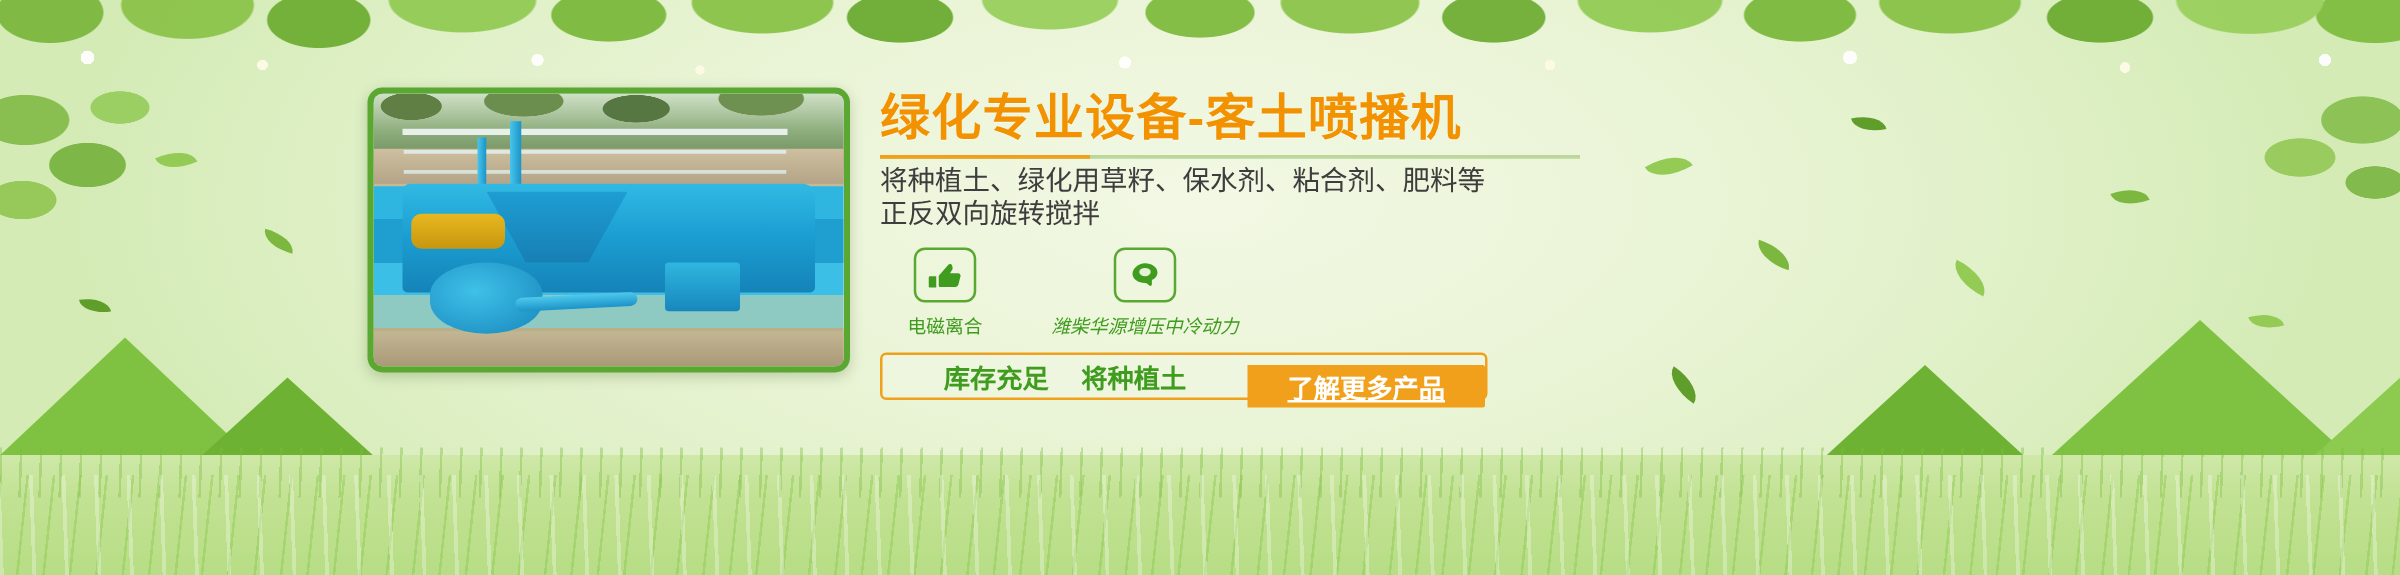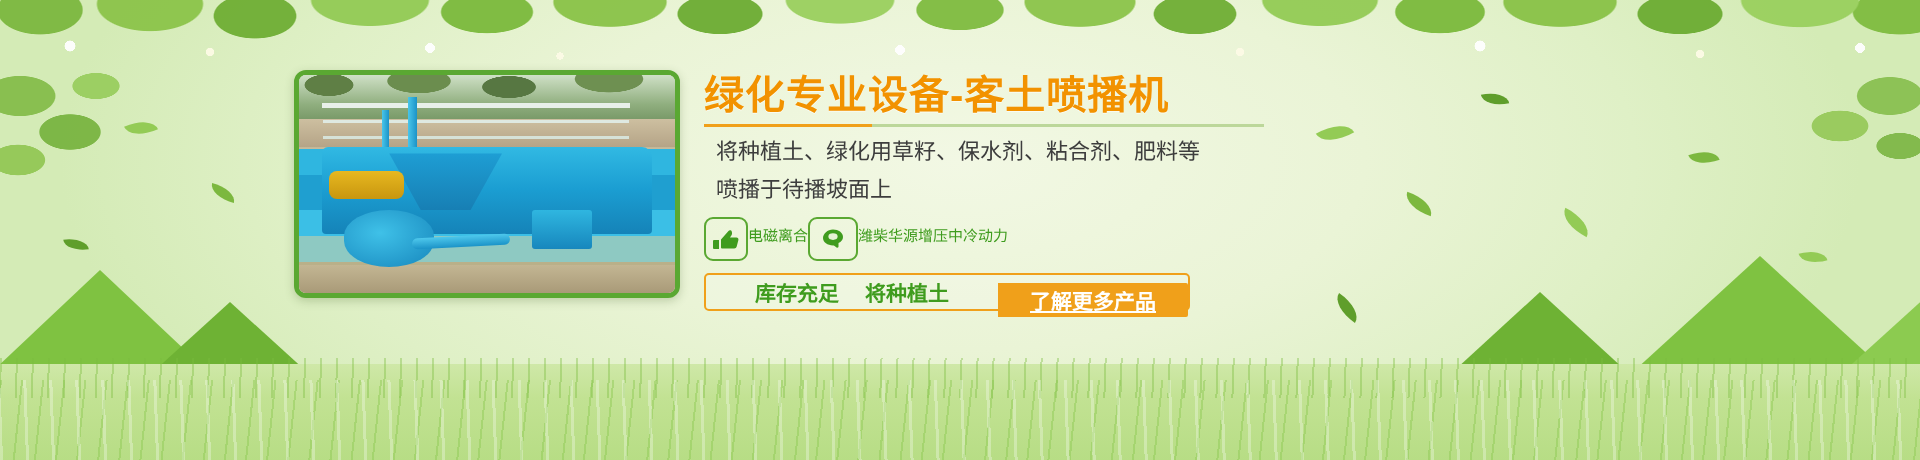--- a/index.html
+++ b/index.html
@@ -155,26 +155,26 @@
   
   .content{position:absolute;left:704px;top:72px;width:580px;}
   .title{
     font-size:40px;line-height:46px;font-weight:bold;color:#f29200;
     letter-spacing:1px;white-space:nowrap;margin:0;
     text-shadow:0 1px 0 rgba(255,255,255,.6);
   }
   .divider{position:relative;height:3px;width:560px;margin:6px 0 5px 0;background:#bcd79a;}
   .divider::before{content:"";position:absolute;left:0;top:0;width:168px;height:3px;background:#f0a01a;}
   .subtitle{
-    font-size:22px;line-height:26px;color:#3d3d3d;margin:12px;white-space:nowrap;
+    font-size:22px;line-height:26px;color:#3d3d3d;margin:0;white-space:nowrap;
   }
 
   .features{display:flex;margin-top:14px;}
-  .feature{display:flex;align-items:flex-start;}
-  .f1{width:104px;} .f2{width:176px;} .f3{width:216px;}
+  .feature{display:flex;flex-direction:column;align-items:center;}
+  .f1{width:104px;} .f2{width:176px;} .f3{width:216px;font-style:italic;}
   .ficon{
     width:46px;height:40px;border:2px solid #5aa832;border-radius:9px;
     display:flex;align-items:center;justify-content:center;background:transparent;
   }
   .ficon svg{display:block;}
   .flabel{margin-top:7px;font-size:15px;color:#3f9c1e;white-space:nowrap;}
 
   .cta{
     margin-top:12px;width:486px;height:38px;border:2px solid #f0a01a;border-radius:5px;
     box-sizing:border-box;display:flex;align-items:center;background:rgba(255,255,255,.18);
@@ -236,21 +236,21 @@
     </div>
   </div>
 
   <div class="content">
 
     <h1 class="title">绿化专业设备-客土喷播机</h1>
 
     <div class="divider"></div>
 
     <p class="subtitle">将种植土、绿化用草籽、保水剂、粘合剂、肥料等</p>
-    <p class="subtitle">喷播于待播坡面上</p>
+    <p class="subtitle">正反双向旋转搅拌</p>
 
     <div class="features">
 
       <div class="feature f1">
         <span class="ficon">
           <svg width="28" height="24" viewBox="0 0 28 24" aria-hidden="true">
             <path d="M2 13h5v9H2a1 1 0 0 1-1-1v-7a1 1 0 0 1 1-1z" fill="#3f9c1e"></path>
             <path d="M9 12.5 16.5 4c1-1.2 2.9-.8 3.3.7l.2 1c.2.9 0 1.8-.5 2.5L18 10.5h6.5c1.3 0 2.2 1.2 1.9 2.4l-1.7 6.6c-.3 1.2-1.3 2-2.5 2H10a1 1 0 0 1-1-1v-8z" fill="#3f9c1e"></path>
           </svg>
         </span>

